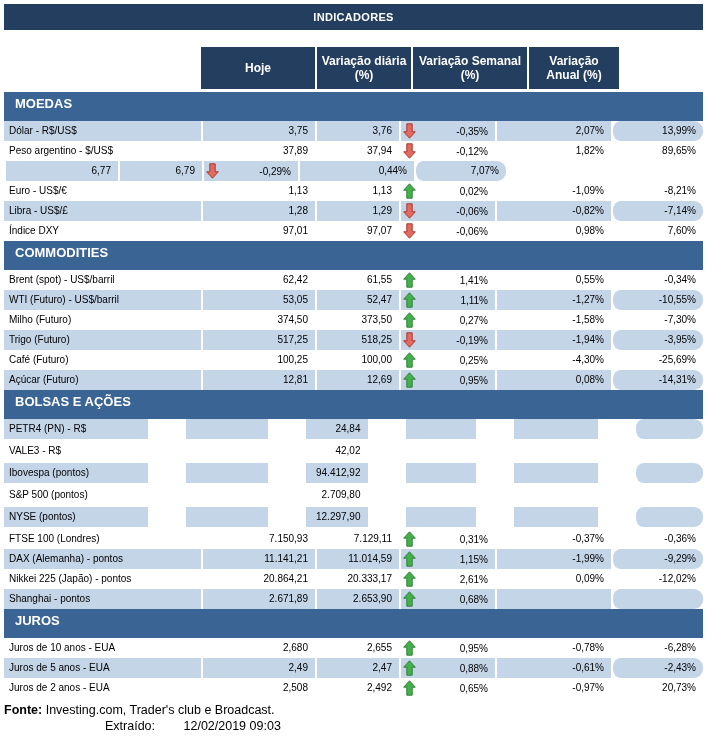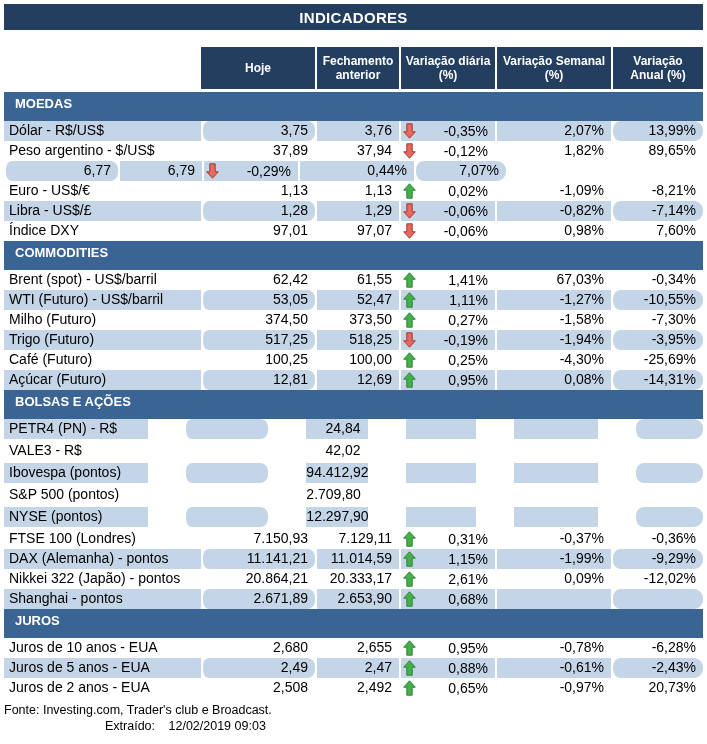--- a/index.html
+++ b/index.html
@@ -11,21 +11,21 @@
   html,body{background:#fff;}
   body{
     width:707px;height:744px;overflow:hidden;
     font-family:"Liberation Sans", sans-serif;
     color:#000;
   }
   .page{position:relative;width:707px;padding-top:4px;}
   .title-bar{
     margin-left:4px;width:699px;height:26px;
     background:var(--dark-navy);
-    color:#fff;font-weight:bold;font-size:15px;
+    color:#fff;font-weight:bold;font-size:11px;
     display:flex;align-items:center;justify-content:center;
     letter-spacing:.3px;
   }
   .header-gap{height:17px;}
   .header-row{
     margin-left:4px;width:699px;height:42px;
     display:flex;
   }
   .header-spacer{width:197px;}
   .hcell{
@@ -43,61 +43,59 @@
   .w-anual{width:92px;}
   .headers-bottom-gap{height:3px;}
   .section-bar{
     margin-left:4px;width:699px;height:29px;
     background:var(--section-blue);
     color:#fff;font-weight:bold;font-size:13px;
     padding:4px 0 0 11px;
   }
   .row{
     margin-left:4px;width:699px;height:20px;
-    display:flex;font-size:14px;line-height:19px;
+    display:flex;font-size:10px;line-height:19px;
   }
   .row.shaded .cell{background:var(--shaded-row);}
   .cell{
     height:100%;
     border-left:2px solid #fff;
     overflow:hidden;white-space:nowrap;
   }
   .cell.label{width:197px;border-left:none;padding-left:5px;}
   .cell.num{text-align:right;padding-right:7px;}
-  .cell.c-hoje{width:114px;border-radius:8px;}
+  .cell.c-hoje{width:114px;}
   .cell.c-fech{width:84px;}
   .cell.c-diaria{width:96px;display:flex;align-items:center;justify-content:center;padding:0 7px 0 2px;}
   .cell.c-semanal{width:116px;}
   .cell.c-anual{width:92px;border-radius:9px;}
   .arrow-slot{width:14px;height:17px;display:inline-flex;align-items:center;}
   .diaria-val{flex:1;text-align:right;}
   
   .section-2 .row:nth-child(n+2):nth-child(-n+6){height:22px;border-bottom:2px solid #fff;gap:36px;}
   .footer{margin:4px 0 0 4px;font-size:12.5px;}
   .fonte-line{line-height:16px;}
-  .fonte-line .bold{font-weight:normal;text-align:center;}
+  .fonte-line .bold{font-weight:bold;text-align:center;}
   .extraido-line{line-height:16px;margin-left:101px;}
-  .extraido-line .date{margin-left:10px;}
+  .extraido-line .date{margin-left:25px;}
 </style>
 </head>
 <body>
 
 <div class="page">
 
   <div class="title-bar">
     <span>INDICADORES</span>
   </div>
 
   <div class="header-gap"></div>
 
   <div class="header-row">
     <div class="header-spacer"></div>
     <div class="hcell first w-hoje">Hoje</div>
-    <div class="hcell w-fech">Fechamento
-anterior</div>
     <div class="hcell w-diaria">Variação diária
 (%)</div>
     <div class="hcell w-semanal">Variação Semanal
 (%)</div>
     <div class="hcell w-anual">Variação
 Anual (%)</div>
   </div>
 
   <div class="headers-bottom-gap"></div>
 
@@ -201,21 +199,21 @@
           <div class="cell num c-hoje">62,42</div>
           <div class="cell num c-fech">61,55</div>
           <div class="cell c-diaria">
             <span class="arrow-slot">
               <svg width="13" height="16" viewBox="0 0 13 16">
                 <path d="M6.5 0.8 L12.3 7.2 H9.2 V15.2 H3.8 V7.2 H0.7 Z" fill="#44B049" stroke="#33803D" stroke-width="1" stroke-linejoin="round"></path>
               </svg>
             </span>
             <span class="diaria-val">1,41%</span>
           </div>
-          <div class="cell num c-semanal">67,03%</div>
+          <div class="cell num c-semanal">0,55%</div>
           <div class="cell num c-anual">-0,34%</div>
         </div>
         <div class="row shaded">
           <div class="cell label">WTI (Futuro) - US$/barril</div>
           <div class="cell num c-hoje">53,05</div>
           <div class="cell num c-fech">52,47</div>
           <div class="cell c-diaria">
             <span class="arrow-slot">
               <svg width="13" height="16" viewBox="0 0 13 16">
                 <path d="M6.5 0.8 L12.3 7.2 H9.2 V15.2 H3.8 V7.2 H0.7 Z" fill="#44B049" stroke="#33803D" stroke-width="1" stroke-linejoin="round"></path>
@@ -368,21 +366,21 @@
               <svg width="13" height="16" viewBox="0 0 13 16">
                 <path d="M6.5 0.8 L12.3 7.2 H9.2 V15.2 H3.8 V7.2 H0.7 Z" fill="#44B049" stroke="#33803D" stroke-width="1" stroke-linejoin="round"></path>
               </svg>
             </span>
             <span class="diaria-val">1,15%</span>
           </div>
           <div class="cell num c-semanal">-1,99%</div>
           <div class="cell num c-anual">-9,29%</div>
         </div>
         <div class="row">
-          <div class="cell label">Nikkei 322 (Japão) - pontos</div>
+          <div class="cell label">Nikkei 225 (Japão) - pontos</div>
           <div class="cell num c-hoje">20.864,21</div>
           <div class="cell num c-fech">20.333,17</div>
           <div class="cell c-diaria">
             <span class="arrow-slot">
               <svg width="13" height="16" viewBox="0 0 13 16">
                 <path d="M6.5 0.8 L12.3 7.2 H9.2 V15.2 H3.8 V7.2 H0.7 Z" fill="#44B049" stroke="#33803D" stroke-width="1" stroke-linejoin="round"></path>
               </svg>
             </span>
             <span class="diaria-val">2,61%</span>
           </div>

